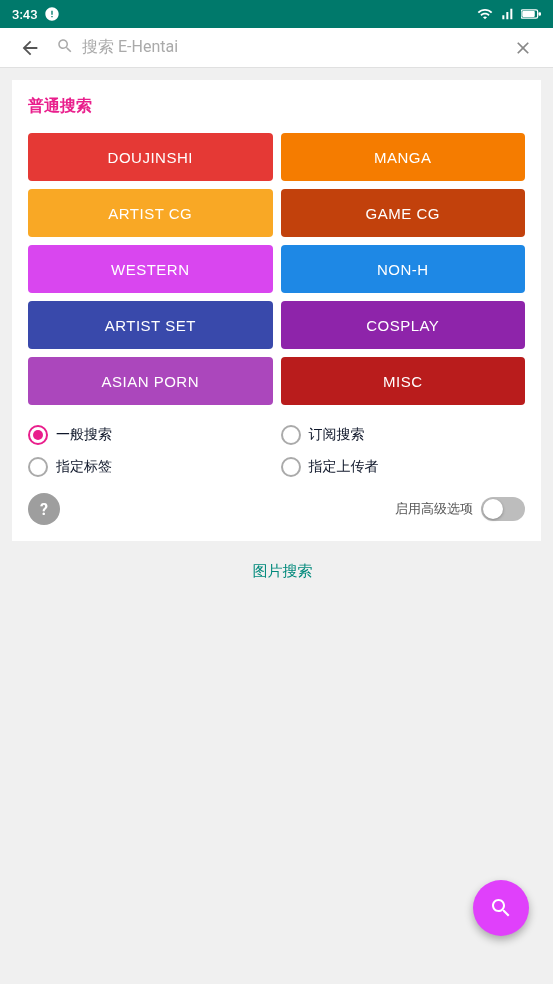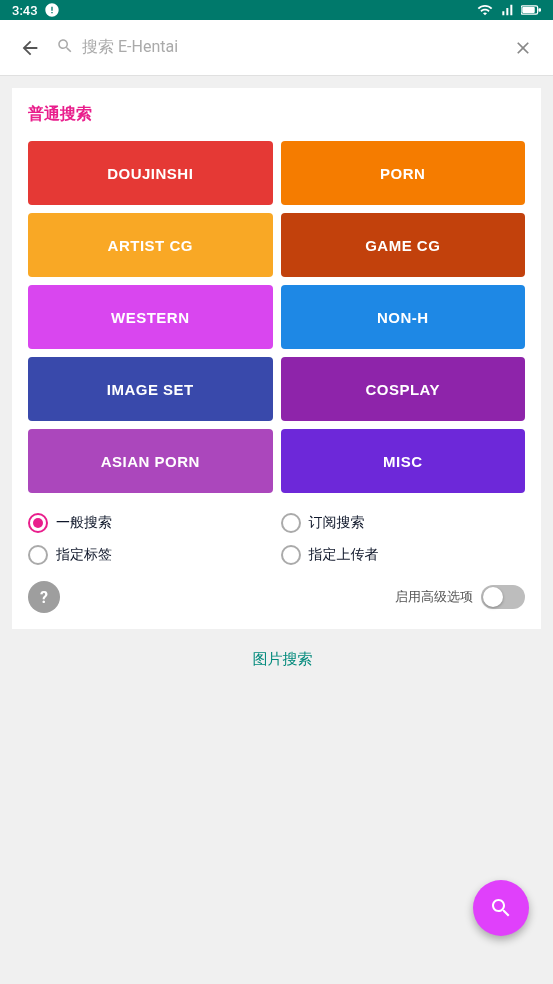--- a/index.html
+++ b/index.html
@@ -9,35 +9,35 @@
       min-height: 984px;
       background: #f0f0f0;
       font-family: 'Roboto', Arial, sans-serif;
       position: relative;
     }
 
     
     .status-bar {
       background: #00796b;
       color: white;
-      height: 20px;
+      height: 28px;
       display: flex;
       align-items: center;
       justify-content: space-between;
       padding: 0 12px;
       font-size: 13px;
       font-weight: 500;
     }
     .status-left { display: flex; align-items: center; gap: 6px; }
     .status-right { display: flex; align-items: center; gap: 6px; font-size: 12px; }
 
     
     .search-bar {
       background: white;
-      height: 56px;
+      height: 40px;
       display: flex;
       align-items: center;
       padding: 0 12px;
       gap: 8px;
       border-bottom: 1px solid #e0e0e0;
     }
     .search-back {
       width: 36px; height: 36px;
       display: flex; align-items: center; justify-content: center;
       cursor: pointer;
@@ -77,43 +77,43 @@
     }
 
     
     .category-grid {
       display: grid;
       grid-template-columns: 1fr 1fr;
       gap: 8px;
       margin-bottom: 20px;
     }
     .category-btn {
-      height: 64px;
+      height: 48px;
       border: none;
       border-radius: 4px;
       font-size: 15px;
-      font-weight: 700;
+      font-weight: 400;
       color: white;
       cursor: pointer;
       display: flex;
       align-items: center;
       justify-content: center;
       letter-spacing: 0.5px;
       text-align: right;
     }
     .btn-doujinshi { background: #e53935; }
     .btn-manga { background: #f57c00; }
     .btn-artist-cg { background: #f9a825; }
     .btn-game-cg { background: #c2410c; }
     .btn-western { background: #d946ef; }
     .btn-non-h { background: #1e88e5; }
     .btn-image-set { background: #3949ab; }
     .btn-cosplay { background: #8e24aa; }
     .btn-asian-porn { background: #ab47bc; }
-    .btn-misc { background: #6d28d9; }
+    .btn-misc { background: #b91c1c; }
 
     
     .radio-grid {
       display: grid;
       grid-template-columns: 1fr 1fr;
       gap: 12px 8px;
       margin-bottom: 16px;
     }
     .radio-item {
       display: flex;
@@ -256,26 +256,26 @@
     </svg>
   </div>
 </div>
 
 <div class="main-content">
   <div class="section-title">普通搜索</div>
 
   <div class="category-grid" id="category-grid">
 
   <button class="category-btn btn-doujinshi">DOUJINSHI</button>
-      <button class="category-btn btn-manga">PORN</button>
+      <button class="category-btn btn-manga">MANGA</button>
       <button class="category-btn btn-artist-cg">ARTIST CG</button>
       <button class="category-btn btn-game-cg">GAME CG</button>
       <button class="category-btn btn-western">WESTERN</button>
       <button class="category-btn btn-non-h">NON-H</button>
-      <button class="category-btn btn-image-set">IMAGE SET</button>
+      <button class="category-btn btn-image-set">ARTIST SET</button>
       <button class="category-btn btn-cosplay">COSPLAY</button>
       <button class="category-btn btn-asian-porn">ASIAN PORN</button>
       <button class="category-btn btn-misc">MISC</button>
     </div>
 
   <div class="radio-grid" id="radio-grid">
 
   <div class="radio-item">
         <div class="radio-circle checked"></div>
         <span class="radio-label">一般搜索</span>

